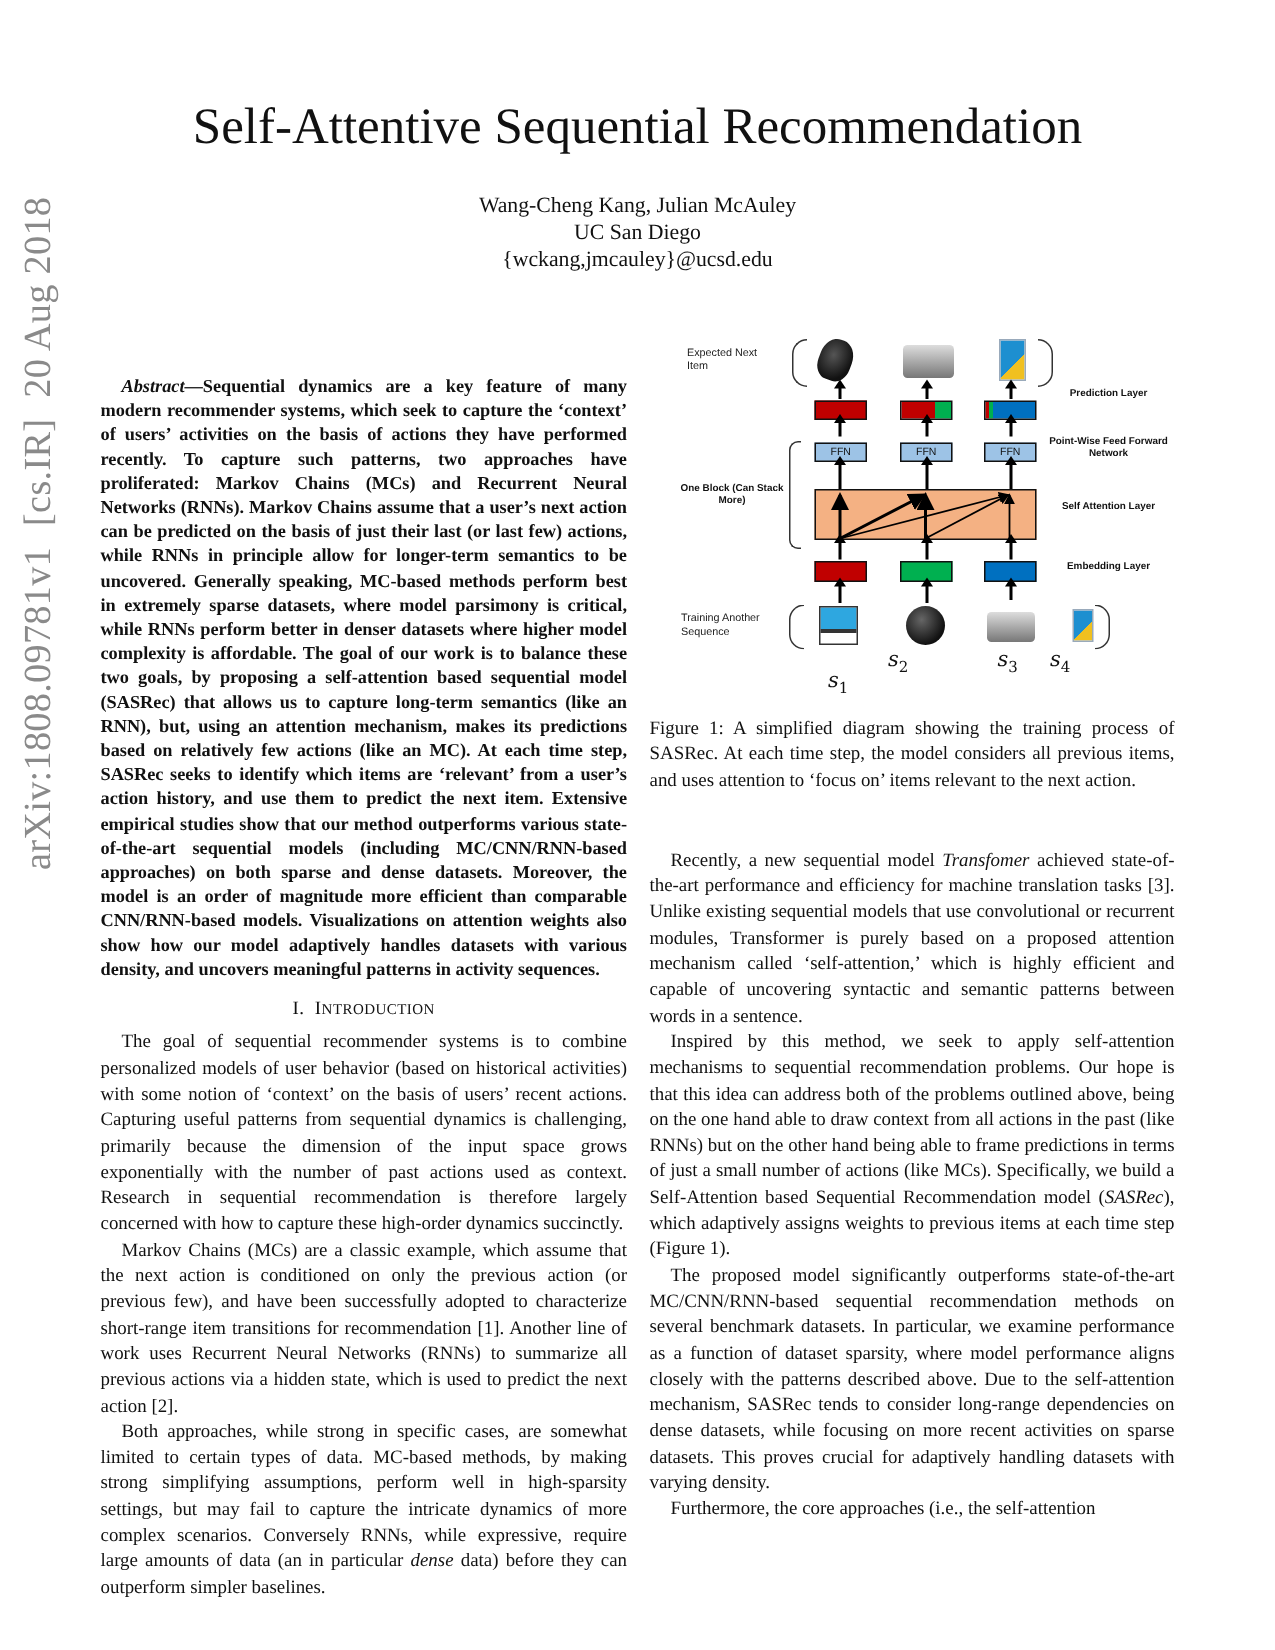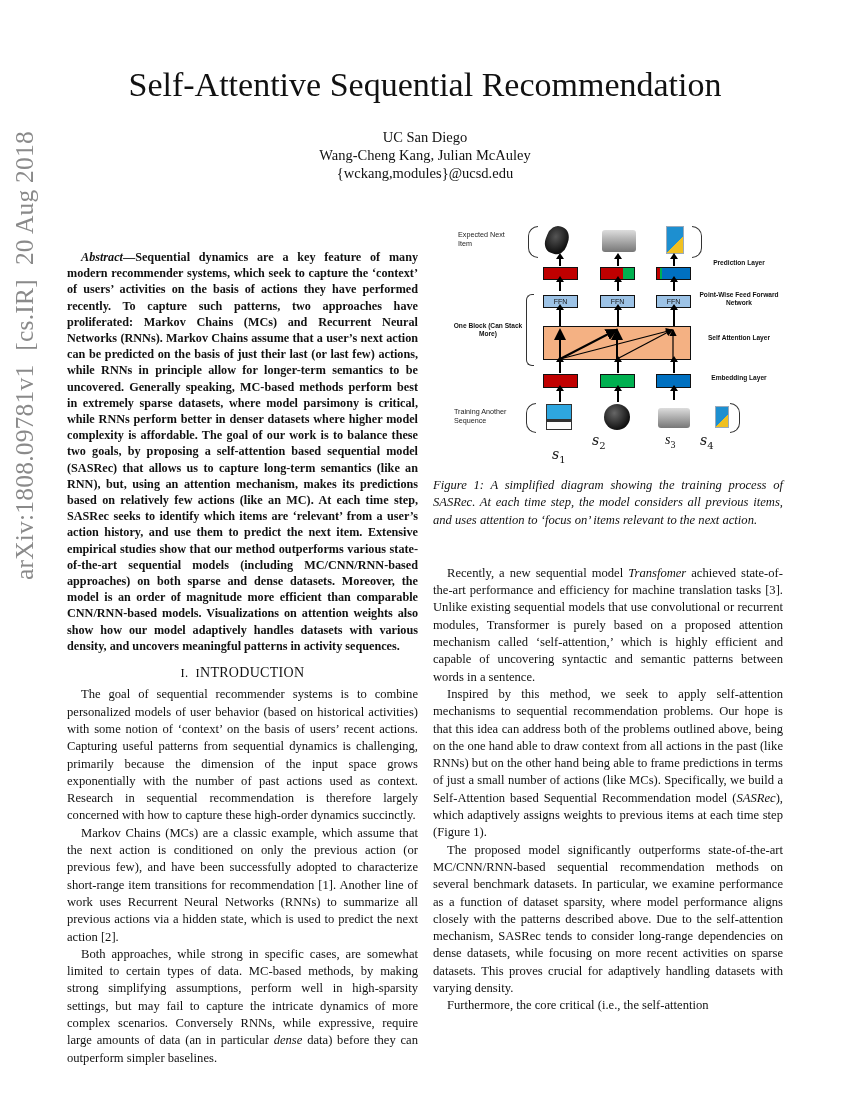--- a/index.html
+++ b/index.html
@@ -21,24 +21,24 @@
   .authors { position: absolute; left: 0; width: 850px; top: 128px; text-align: center; font-size: 14.5px; line-height: 18px; }
 
   .col { position: absolute; font-size: 12.6px; line-height: 17.3px; text-align: justify; margin-top: 16px; }
   .col-left { left: 67px; width: 351px; top: 233px; }
   .col-right { left: 433px; width: 350px; }
 
   .abstract { font-weight: bold; font-size: 12.2px; line-height: 16.2px; text-indent: 14px; }
   .abstract .abs-label { font-style: italic; }
 
   .section-head { text-align: center; font-size: 12.6px; margin: 6px 0 4px 0; letter-spacing: 0.3px; }
-  .section-head .sc { font-size: 14px; }
+  .section-head .sc { font-size: 10px; }
 
   p.body { text-indent: 14px; }
-  .caption { font-size: 12.6px; line-height: 17.3px; text-align: justify; font-style: italic; }
+  .caption { font-size: 12.6px; line-height: 17.3px; text-align: justify; }
 
   
   .figure { position: absolute; left: 440px; top: 218px; width: 345px; height: 238px; font-family: "Liberation Sans", sans-serif; }
   .fig-abs { position: absolute; }
   .lbl { font-size: 7.2px; color: #222; text-align: left; line-height: 9px; }
   .lbl-bold { font-size: 6.6px; font-weight: bold; color: #111; text-align: center; line-height: 8px; }
   .block { position: absolute; border: 1px solid #111; }
   .red { background: #c00000; }
   .green { background: #00b050; }
   .blue { background: #0070c0; }
@@ -52,23 +52,23 @@
 </style>
 </head>
 <body>
 
 <div class="arxiv-stamp">
   <span>arXiv:1808.09781v1</span><span>[cs.IR]</span><span>20 Aug 2018</span>
 </div>
 
 <h1 class="title">Self-Attentive Sequential Recommendation</h1>
 <div class="authors">
+  <div>Wang-Cheng Kang, Julian McAuley</div>
   <div>UC San Diego</div>
-  <div>Wang-Cheng Kang, Julian McAuley</div>
-  <div>{wckang,modules}@ucsd.edu</div>
+  <div>{wckang,jmcauley}@ucsd.edu</div>
 </div>
 
 <div class="col col-left">
   <p class="abstract"><span class="abs-label">Abstract</span><span>—Sequential dynamics are a key feature of many modern recommender systems, which seek to capture the ‘context’ of users’ activities on the basis of actions they have performed recently. To capture such patterns, two approaches have proliferated: Markov Chains (MCs) and Recurrent Neural Networks (RNNs). Markov Chains assume that a user’s next action can be predicted on the basis of just their last (or last few) actions, while RNNs in principle allow for longer-term semantics to be uncovered. Generally speaking, MC-based methods perform best in extremely sparse datasets, where model parsimony is critical, while RNNs perform better in denser datasets where higher model complexity is affordable. The goal of our work is to balance these two goals, by proposing a self-attention based sequential model (SASRec) that allows us to capture long-term semantics (like an RNN), but, using an attention mechanism, makes its predictions based on relatively few actions (like an MC). At each time step, SASRec seeks to identify which items are ‘relevant’ from a user’s action history, and use them to predict the next item. Extensive empirical studies show that our method outperforms various state-of-the-art sequential models (including MC/CNN/RNN-based approaches) on both sparse and dense datasets. Moreover, the model is an order of magnitude more efficient than comparable CNN/RNN-based models. Visualizations on attention weights also show how our model adaptively handles datasets with various density, and uncovers meaningful patterns in activity sequences.</span></p>
 
   <div class="section-head" style="margin-top:10px;">
     <span>I.</span>&nbsp;&nbsp;<span>I</span><span class="sc">NTRODUCTION</span>
   </div>
 
   <p class="body">The goal of sequential recommender systems is to combine personalized models of user behavior (based on historical activities) with some notion of ‘context’ on the basis of users’ recent actions. Capturing useful patterns from sequential dynamics is challenging, primarily because the dimension of the input space grows exponentially with the number of past actions used as context. Research in sequential recommendation is therefore largely concerned with how to capture these high-order dynamics succinctly.</p>
@@ -146,24 +146,24 @@
   <div class="arrow" style="left:177px; top:172px; height:12px;"></div>
   <div class="arrow" style="left:233px; top:172px; height:10px;"></div>
 
   <div class="fig-abs" style="left:106px; top:186px; width:26px; height:26px; background:linear-gradient(#2ea7e0 0 60%, #333 60% 70%, transparent 70%); border:1px solid #333;"></div>
   <div class="fig-abs" style="left:164px; top:186px; width:26px; height:26px; background:radial-gradient(ellipse at 40% 35%, #666 0%, #111 70%); border-radius:50%;"></div>
   <div class="fig-abs" style="left:218px; top:190px; width:32px; height:20px; background:linear-gradient(#ddd, #777); border-radius:3px;"></div>
   <div class="fig-abs" style="left:275px; top:188px; width:14px; height:22px; background:linear-gradient(135deg, #1d8fd0 60%, #f0c020 60%); border:1px solid #9ab;"></div>
 
   <div class="fig-abs sub" style="left:112px; top:228px;">s<small>1</small></div>
   <div class="fig-abs sub" style="left:152px; top:214px;">s<small>2</small></div>
-  <div class="fig-abs sub" style="left:225px; top:214px;font-family:Liberation Serif, serif;">s<small>3</small></div>
+  <div class="fig-abs sub" style="left:225px; top:214px;">s<small>3</small></div>
   <div class="fig-abs sub" style="left:260px; top:214px;">s<small>4</small></div>
 </div>
 
 <div class="col col-right" style="top:461px;">
   <p class="caption">Figure 1: A simplified diagram showing the training process of SASRec. At each time step, the model considers all previous items, and uses attention to ‘focus on’ items relevant to the next action.</p>
 
   <p class="body" style="margin-top:36px;"><span>Recently, a new sequential model </span><em>Transfomer</em><span> achieved state-of-the-art performance and efficiency for machine translation tasks [3]. Unlike existing sequential models that use convolutional or recurrent modules, Transformer is purely based on a proposed attention mechanism called ‘self-attention,’ which is highly efficient and capable of uncovering syntactic and semantic patterns between words in a sentence.</span></p>
   <p class="body"><span>Inspired by this method, we seek to apply self-attention mechanisms to sequential recommendation problems. Our hope is that this idea can address both of the problems outlined above, being on the one hand able to draw context from all actions in the past (like RNNs) but on the other hand being able to frame predictions in terms of just a small number of actions (like MCs). Specifically, we build a Self-Attention based Sequential Recommendation model (</span><em>SASRec</em><span>), which adaptively assigns weights to previous items at each time step (Figure 1).</span></p>
   <p class="body">The proposed model significantly outperforms state-of-the-art MC/CNN/RNN-based sequential recommendation methods on several benchmark datasets. In particular, we examine performance as a function of dataset sparsity, where model performance aligns closely with the patterns described above. Due to the self-attention mechanism, SASRec tends to consider long-range dependencies on dense datasets, while focusing on more recent activities on sparse datasets. This proves crucial for adaptively handling datasets with varying density.</p>
-  <p class="body">Furthermore, the core critical (i.e., the self-attention</p>
+  <p class="body">Furthermore, the core approaches (i.e., the self-attention</p>
 </div>
 
 </body></html>

